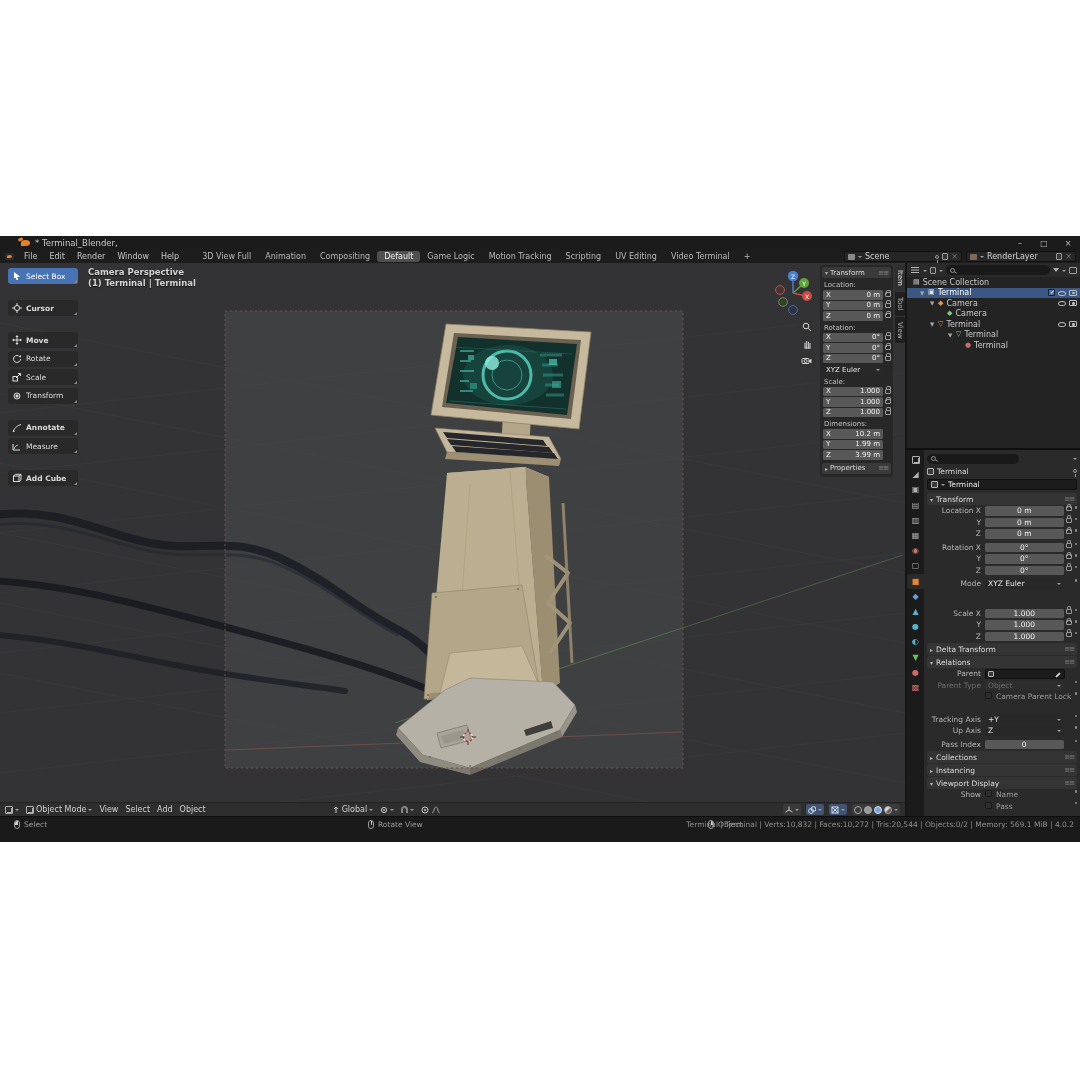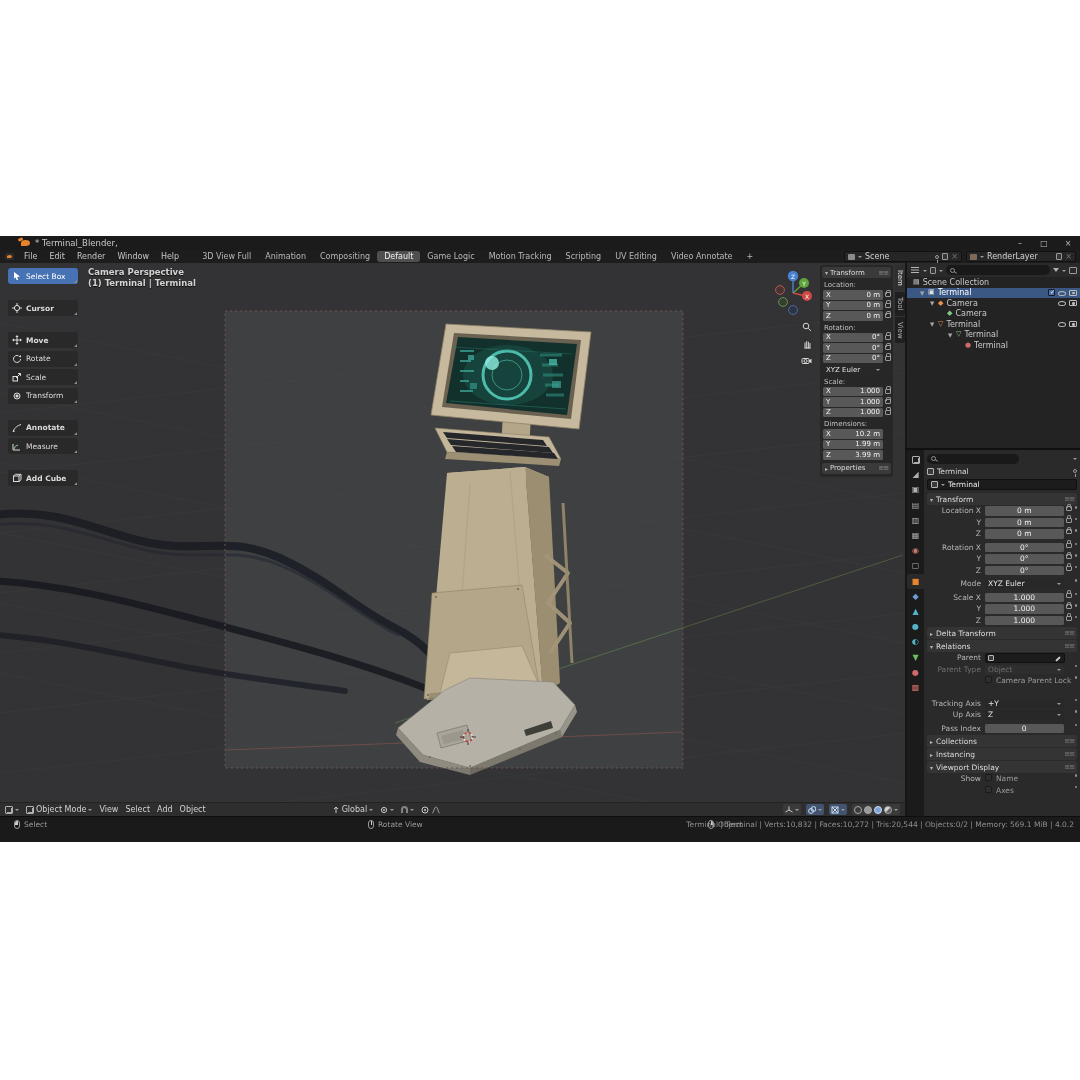--- a/index.html
+++ b/index.html
@@ -167,21 +167,21 @@
     <span class="menuitem">Help</span>
     <div class="wstabs">
       <span class="wstab">3D View Full</span>
       <span class="wstab">Animation</span>
       <span class="wstab">Compositing</span>
       <span class="wstab active">Default</span>
       <span class="wstab">Game Logic</span>
       <span class="wstab">Motion Tracking</span>
       <span class="wstab">Scripting</span>
       <span class="wstab">UV Editing</span>
-      <span class="wstab">Video Annotate</span>
+      <span class="wstab">Video Terminal</span>
       <span class="wstab">+</span>
     </div>
     <div class="topsel">
       <div class="selwidget" style="width:118px;">
         <span class="selicon"></span>
           <span class="chev"></span>
         <span style="flex:1">Scene</span>
         <span class="pin"></span>
         <span class="pageic"></span>
         <span class="xsmall">×</span>
@@ -778,21 +778,21 @@
             </div>
           <div class="frow" style="margin-top:3px;">
               <span class="flabel">Mode</span>
               <div class="fdd">
                 <span>XYZ Euler</span>
                 <span class="chev"></span>
               </div>
               <span style="width:6px"></span>
               <span class="dot"></span>
             </div>
-          <div class="frow" style="margin-top:3px;">
+          <div class="frow" style="margin-top:19px;">
               <span class="flabel">Scale X</span>
               <div class="ffield">
                 <span>1.000</span>
               </div>
               <span class="lock"></span>
               <span class="dot"></span>
             </div>
           <div class="frow">
               <span class="flabel">Y</span>
               <div class="ffield">
@@ -886,21 +886,21 @@
           </div>
           <div class="frow">
               <span class="flabel">Show</span>
             <span class="cbx"></span>
             <span class="cblabel">Name</span>
             <span style="margin-left:auto" class="dot"></span>
           </div>
           <div class="frow">
               <span class="flabel"></span>
             <span class="cbx"></span>
-            <span class="cblabel">Axes</span>
+            <span class="cblabel">Pass</span>
             <span style="margin-left:auto" class="dot"></span>
           </div>
         </div>
       </div>
     </div>
   </div>
 
   <div class="statusbar">
     <div class="hint" style="left:14px;">
       <span class="mouse lmb"></span>

